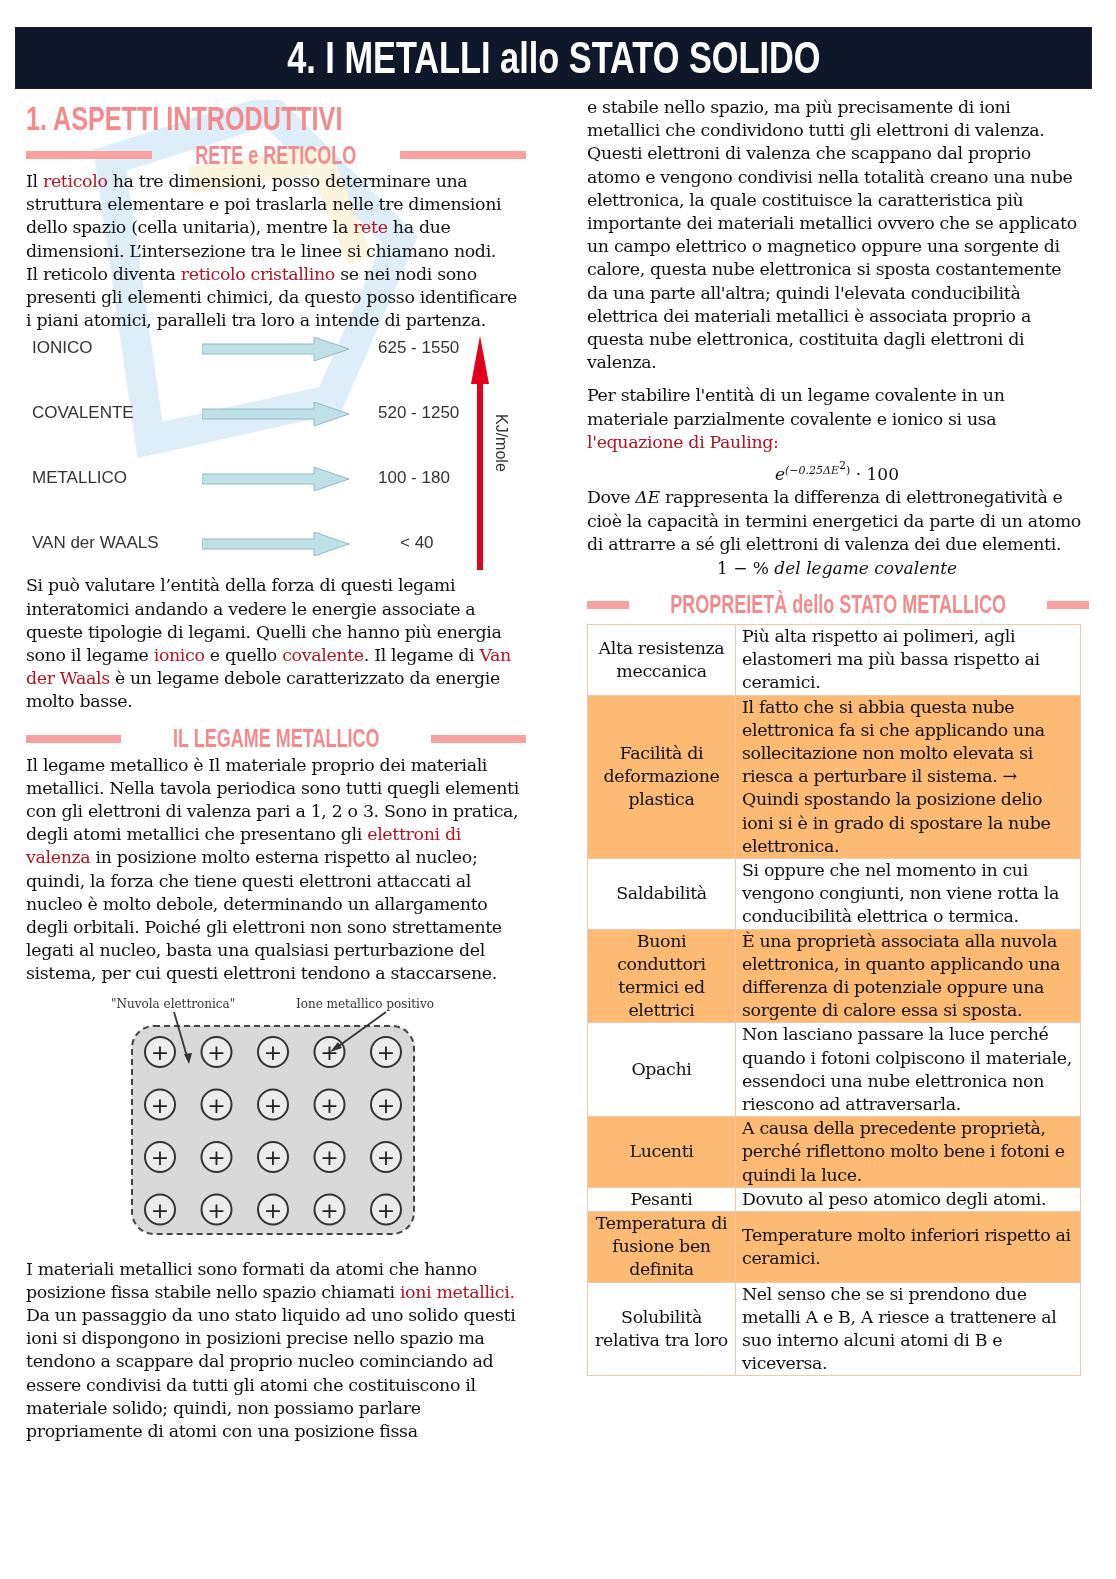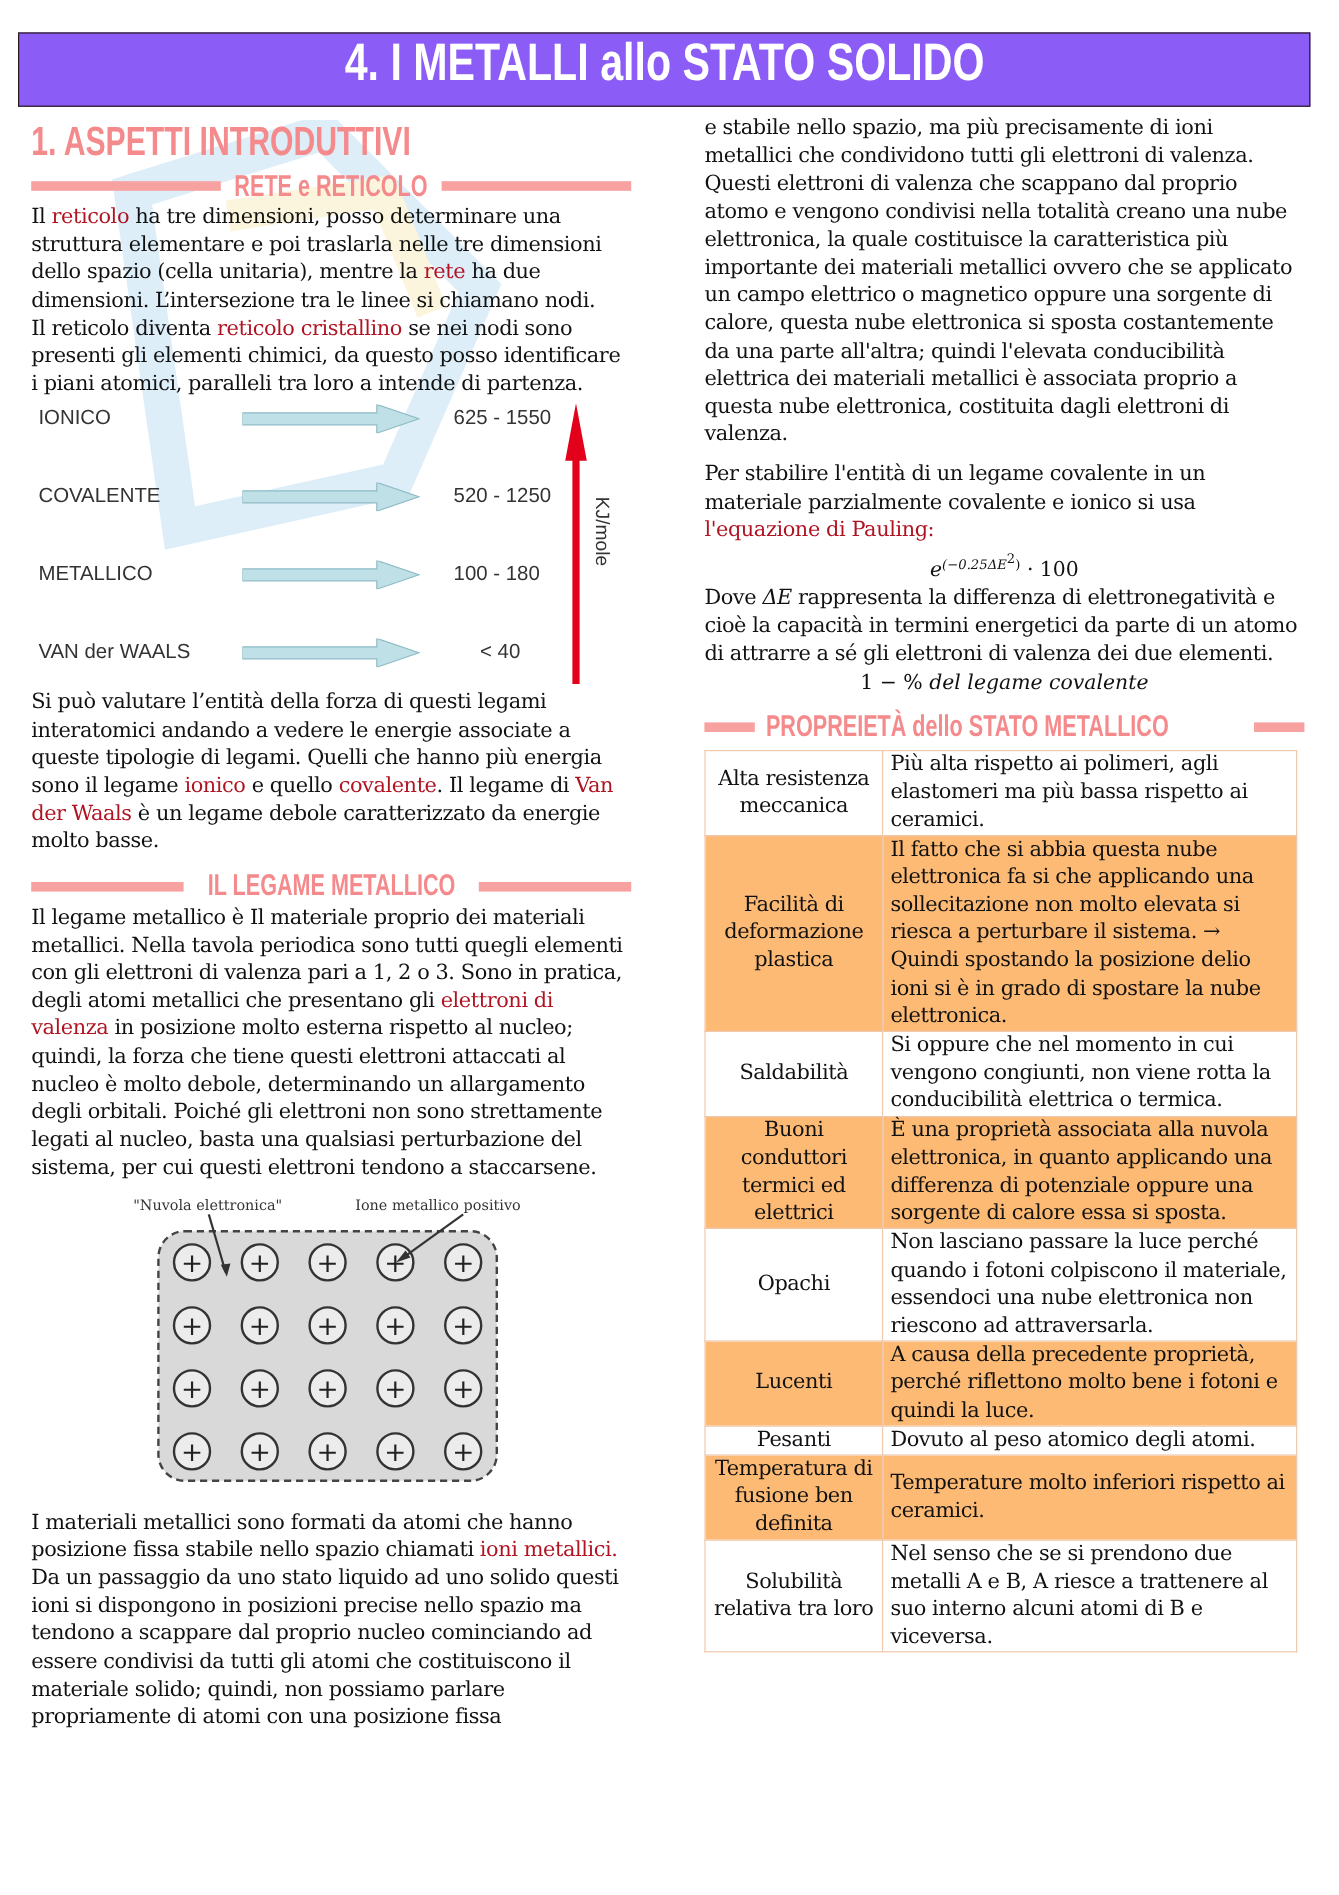--- a/index.html
+++ b/index.html
@@ -1,31 +1,31 @@
 <!DOCTYPE html>
 <html><head>
 <meta charset="utf-8">
 <style>
   html, body { margin: 0; padding: 0; background: #ffffff; }
   body { width: 1116px; height: 1579px; position: relative; overflow: hidden;
          font-family: "DejaVu Serif", serif; color: #111; }
   .banner { position: absolute; left: 15px; top: 27px; width: 1077px; height: 62px;
-            background: #8b5cf6; border: 1.5px solid #2a1a1a; box-sizing: border-box;
-            display: flex; align-items: flex-start; justify-content: center; }
+            background: #0f172a; border: 1.5px solid #2a1a1a; box-sizing: border-box;
+            display: flex; align-items: center; justify-content: center; }
   .banner-title { font-family: "Liberation Sans", sans-serif; font-weight: bold;
                   color: #ffffff; font-size: 44px; letter-spacing: 0px; transform: scaleX(0.78); white-space: nowrap; }
   .col { position: absolute; top: 96px; }
   .col-left { left: 26px; width: 500px; }
   .col-right { left: 587px; width: 500px; }
   p.txt { margin: 0; font-size: 17.4px; line-height: 23.2px; letter-spacing: -0.35px; }
   .hl { color: #b01423; }
   .h1 { font-family: "Liberation Sans", sans-serif; font-weight: bold; color: #f58a8c;
         font-size: 34px; line-height: 44px; transform: scaleX(0.74); transform-origin: left center;
         white-space: nowrap; margin: 0; }
-  .subhead { display: flex; align-items: center; height: 30px; margin: 0; }
+  .subhead { display: flex; align-items: center; height: 30px; margin: 0; gap: 32px; }
   .subhead .bar { flex: 1; height: 8px; background: #f7a1a1; }
   .subhead .lbl { font-family: "Liberation Sans", sans-serif; font-weight: bold; color: #f58a8c;
                   font-size: 25px; padding: 0 2px; white-space: nowrap; transform: scaleX(0.72); margin: 0 -22px; }
   .bonds { position: relative; height: 236px; margin-top: 2px; font-family: "Liberation Sans", sans-serif; }
   .bond-row { position: absolute; left: 6px; width: 440px; height: 30px; }
   .bond-name { position: absolute; left: 0; top: 4px; font-size: 17px; color: #333; }
   .bond-arrow { position: absolute; left: 170px; top: 3px; width: 148px; height: 24px; }
   .bond-val { position: absolute; left: 346px; top: 4px; font-size: 17px; color: #333; white-space: nowrap; }
   .kj-arrow { position: absolute; left: 443px; top: 0; width: 22px; height: 236px; }
   .kj-label { position: absolute; left: 466px; top: 80px; font-size: 16px; color: #333; writing-mode: vertical-rl; }

